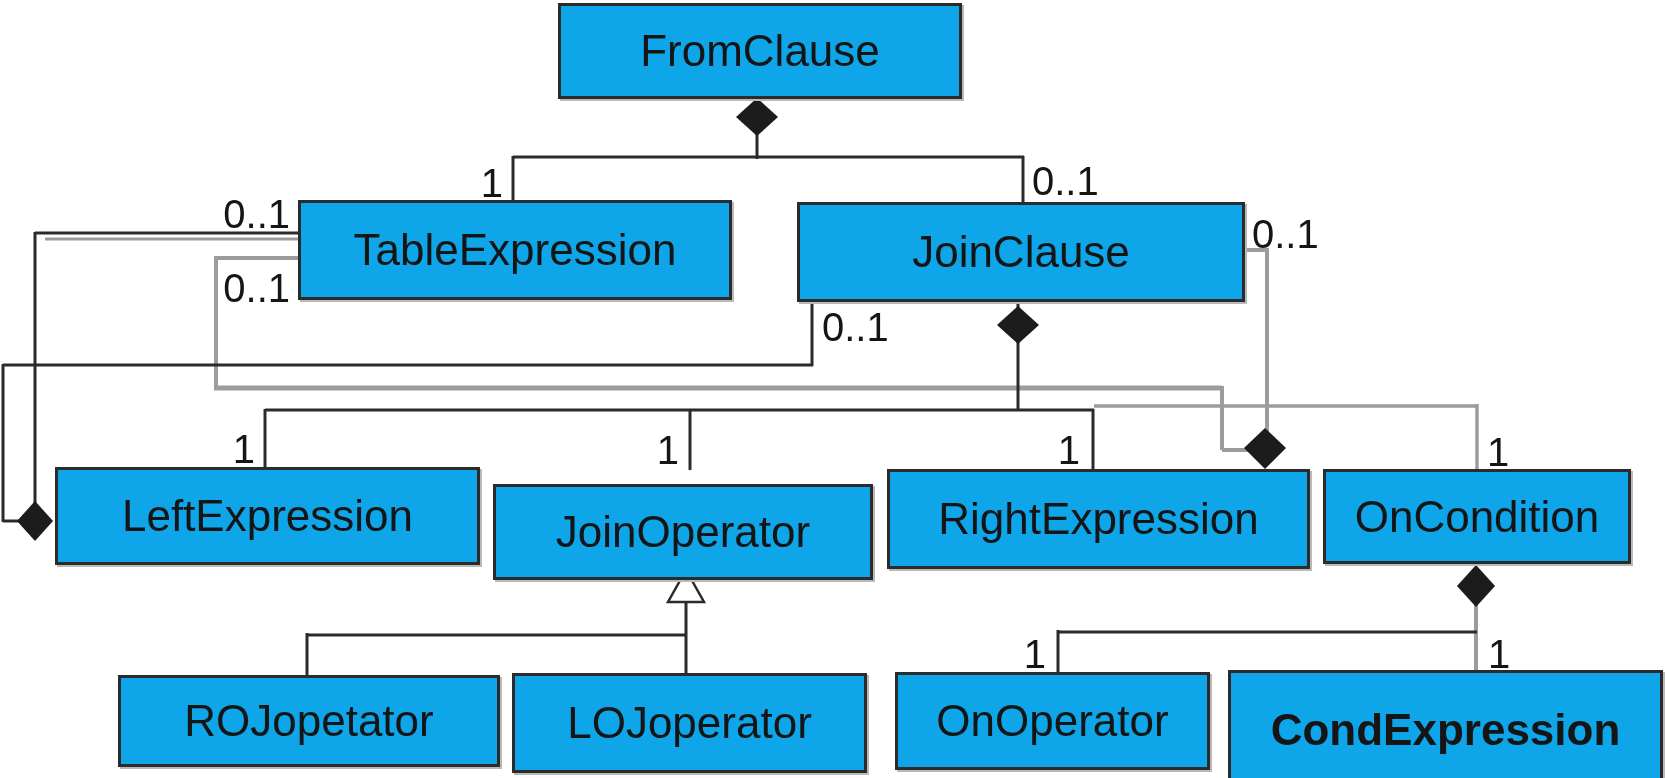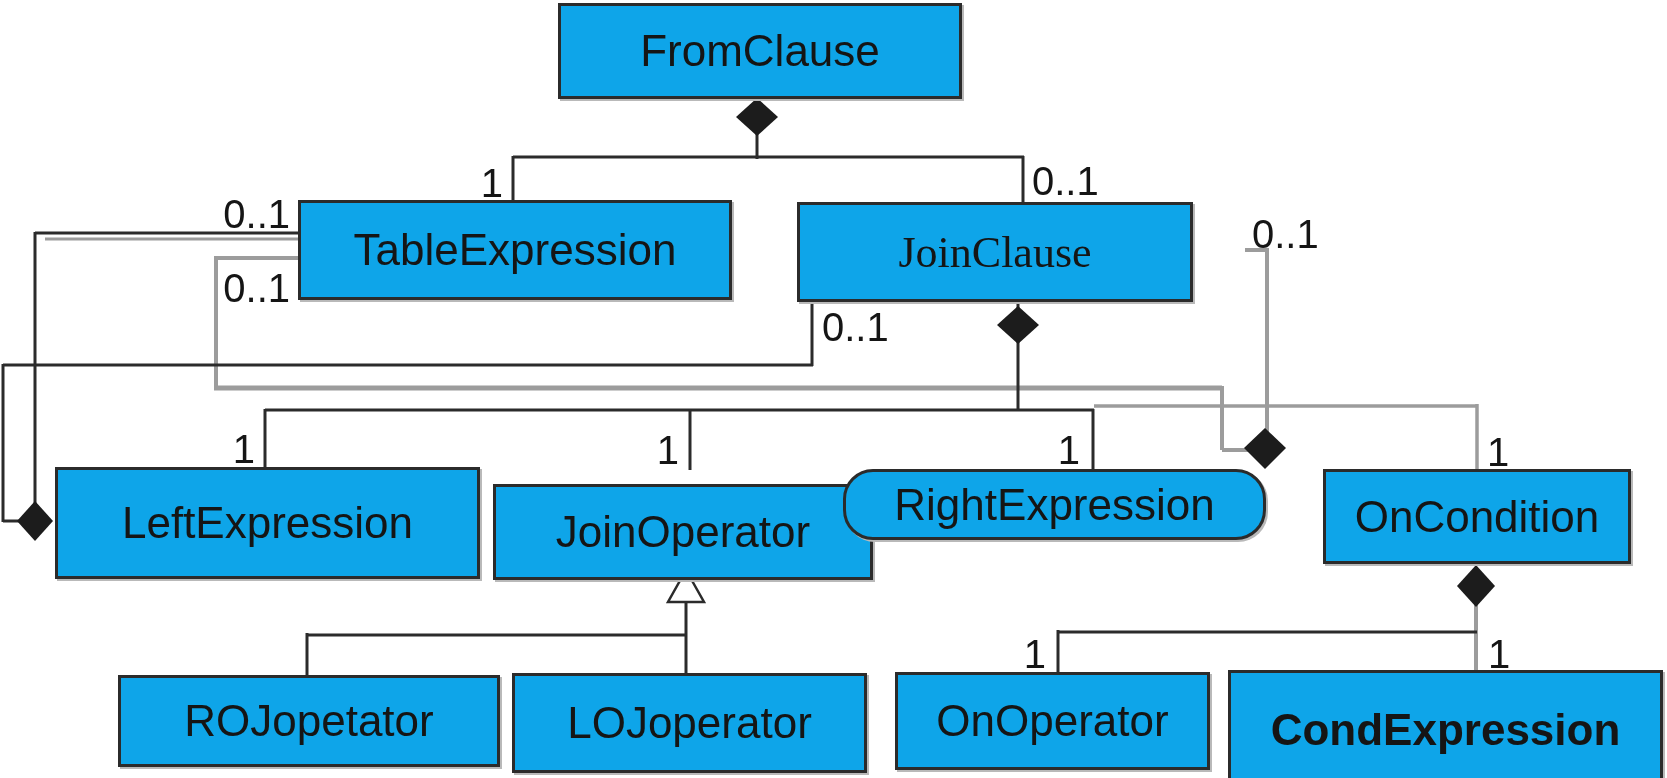--- a/index.html
+++ b/index.html
@@ -87,24 +87,24 @@
     <polygon points="1018,306 1039,325 1018,344 997,325" fill="#1c1c1c"></polygon>
     <polygon points="1265,428 1286,448 1265,469 1244,448" fill="#1c1c1c"></polygon>
     <polygon points="35,501 53,521 35,541 17,521" fill="#1c1c1c"></polygon>
     <polygon points="1476,565 1495,586 1476,607 1457,586" fill="#1c1c1c"></polygon>
 
     <polygon points="686,570 704,602 668,602" fill="#ffffff" stroke="#2b2b2b" stroke-width="2.5"></polygon>
   </svg>
 
   <div class="uml-box" style="left:558px; top:3px; width:404px; height:96px;">FromClause</div>
   <div class="uml-box" style="left:298px; top:200px; width:434px; height:100px;">TableExpression</div>
-  <div class="uml-box" style="left:797px; top:202px; width:396px; height:100px;font-family:Liberation Serif, serif;">JoinClause</div>
-  <div class="uml-box" style="left:55px; top:467px; width:425px; height:112px;">LeftExpression</div>
+  <div class="uml-box" style="left:797px; top:202px; width:448px; height:100px;">JoinClause</div>
+  <div class="uml-box" style="left:55px; top:467px; width:425px; height:98px;">LeftExpression</div>
   <div class="uml-box" style="left:493px; top:484px; width:380px; height:96px;">JoinOperator</div>
-  <div class="uml-box" style="left:843px; top:469px; width:423px; height:71px;border-radius:30px;">RightExpression</div>
+  <div class="uml-box" style="left:887px; top:469px; width:423px; height:100px;">RightExpression</div>
   <div class="uml-box" style="left:1323px; top:469px; width:308px; height:95px;">OnCondition</div>
   <div class="uml-box" style="left:118px; top:675px; width:382px; height:92px;">ROJopetator</div>
   <div class="uml-box" style="left:512px; top:673px; width:355px; height:100px;text-align:right;">LOJoperator</div>
   <div class="uml-box" style="left:895px; top:672px; width:315px; height:98px;">OnOperator</div>
   <div class="uml-box" style="left:1228px; top:670px; width:435px; height:119px;font-weight:bold;">CondExpression</div>
 
   <div class="mult r" style="left:445px; top:163px; width:58px;">1</div>
   <div class="mult" style="left:1032px; top:161px;">0..1</div>
   <div class="mult r" style="left:210px; top:194px; width:80px;">0..1</div>
   <div class="mult r" style="left:210px; top:268px; width:80px;">0..1</div>

